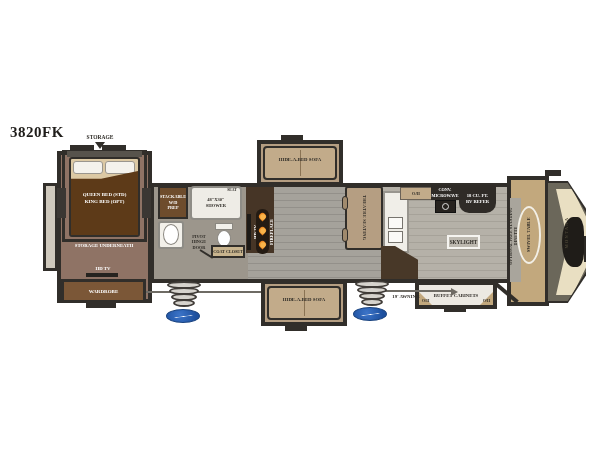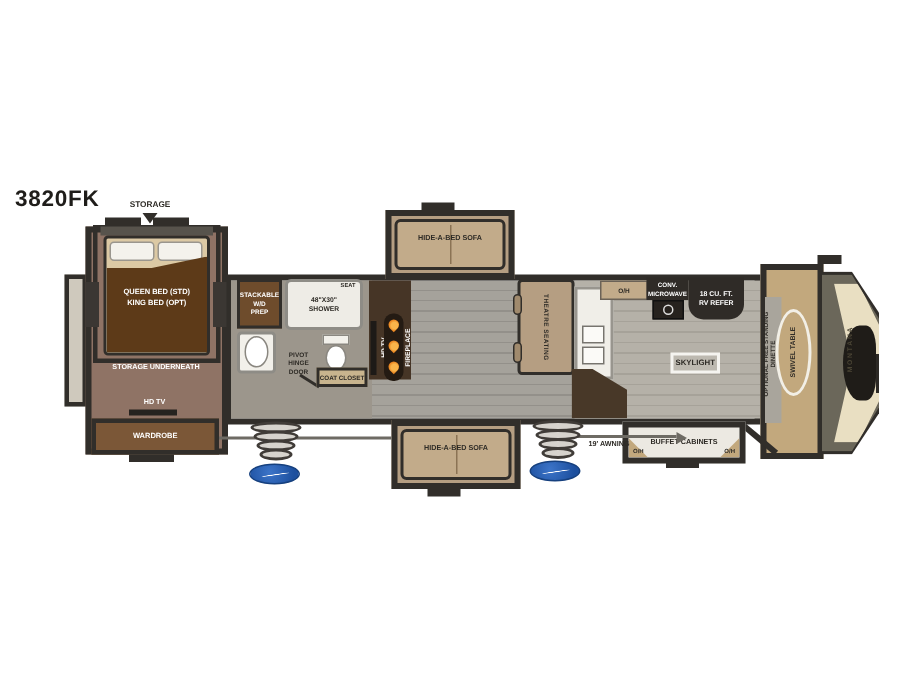--- a/index.html
+++ b/index.html
@@ -1,20 +1,20 @@
 <!DOCTYPE html>
 <html><head>
 <meta charset="utf-8">
 <style>
   * { box-sizing: border-box; margin: 0; padding: 0; }
   html,body { background:#fff; }
   #screen {
     position: relative; width: 586px; height: 460px;
     background: #fff; overflow: hidden;
-    font-family: Liberation Sans, sans-serif;
+    font-family: Liberation Serif, serif;
     -webkit-font-smoothing: antialiased;
   }
   .abs { position: absolute; }
   .pre { white-space: pre-line; }
   .ctr { display: flex; align-items: center; justify-content: center; text-align: center; }
   .bold { font-weight: bold; }
   .dk { color: #2e2b26; }
   .wh { color: #ffffff; }
   .vtext-down { writing-mode: vertical-rl; }
   .vtext-up { writing-mode: vertical-rl; transform: rotate(180deg); }

